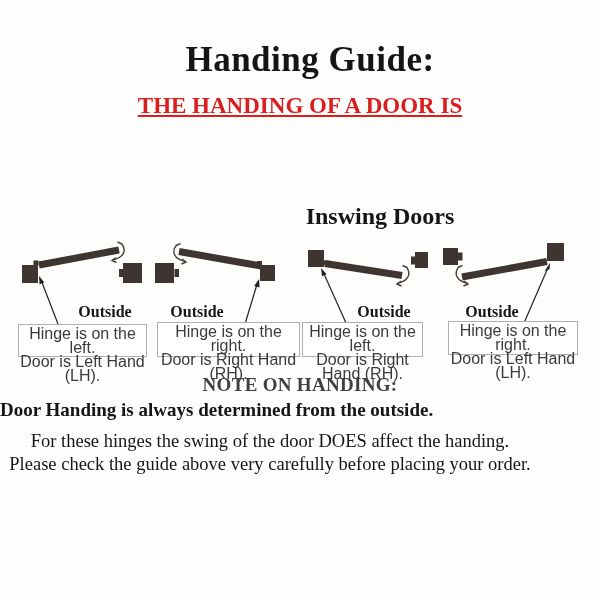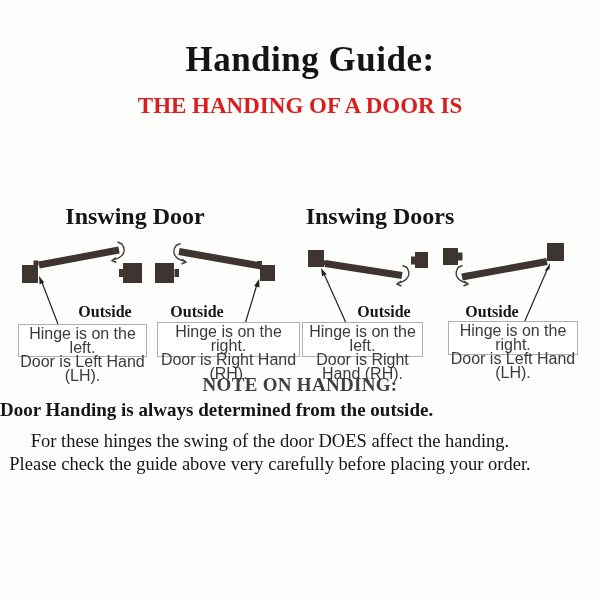--- a/index.html
+++ b/index.html
@@ -6,21 +6,21 @@
   .canvas{
     position:relative;width:600px;height:600px;background:#fdfdfc;overflow:hidden;
     font-family:"Liberation Serif", serif;color:#151515;
   }
   .page-title{
     position:absolute;top:40px;left:0;width:524px;text-align:center;
     font-size:35px;font-weight:bold;letter-spacing:0.5px;margin-left:48px;
   }
   .warning{
     position:absolute;top:92px;left:0;width:600px;text-align:center;
-    font-size:23px;font-weight:bold;color:#da1d1f;line-height:28px;
+    font-size:23px;font-weight:bold;color:#da1d1f;line-height:28px;text-decoration:underline;
   }
   .section-heading{
     position:absolute;top:203px;text-align:center;
     font-size:24px;font-weight:bold;
   }
   .heading-inswing{left:15px;width:240px;}
   .heading-outswing{left:290px;width:180px;}
   .diagram-svg{position:absolute;top:195px;left:0;}
   .outside-label{
     position:absolute;top:291px;text-align:center;
@@ -61,21 +61,20 @@
 <body>
 
 <div class="canvas">
 
   <div class="page-title">Handing Guide:</div>
 
   <div class="warning">
     <div>THE HANDING OF A DOOR IS</div>
   </div>
 
-  <div class="section-heading heading-inswing">Inswing Door</div>
   <div class="section-heading heading-outswing">Inswing Doors</div>
 
   <svg class="diagram-svg" width="600" height="165" viewBox="0 0 600 165">
 
     <g>
       <rect class="wood" x="22" y="70" width="16" height="18"></rect>
       <rect class="wood" x="33.5" y="65.5" width="5" height="5"></rect>
       <line class="doorline" x1="39" y1="70" x2="119" y2="55"></line>
       <path class="arc" d="M121.5,48.5 C127,55.5 124,62.5 112.5,65"></path>
       <path class="arc" d="M117.5,47 l4.5,2 M116,62.5 l-4,3 l4.5,2"></path>

